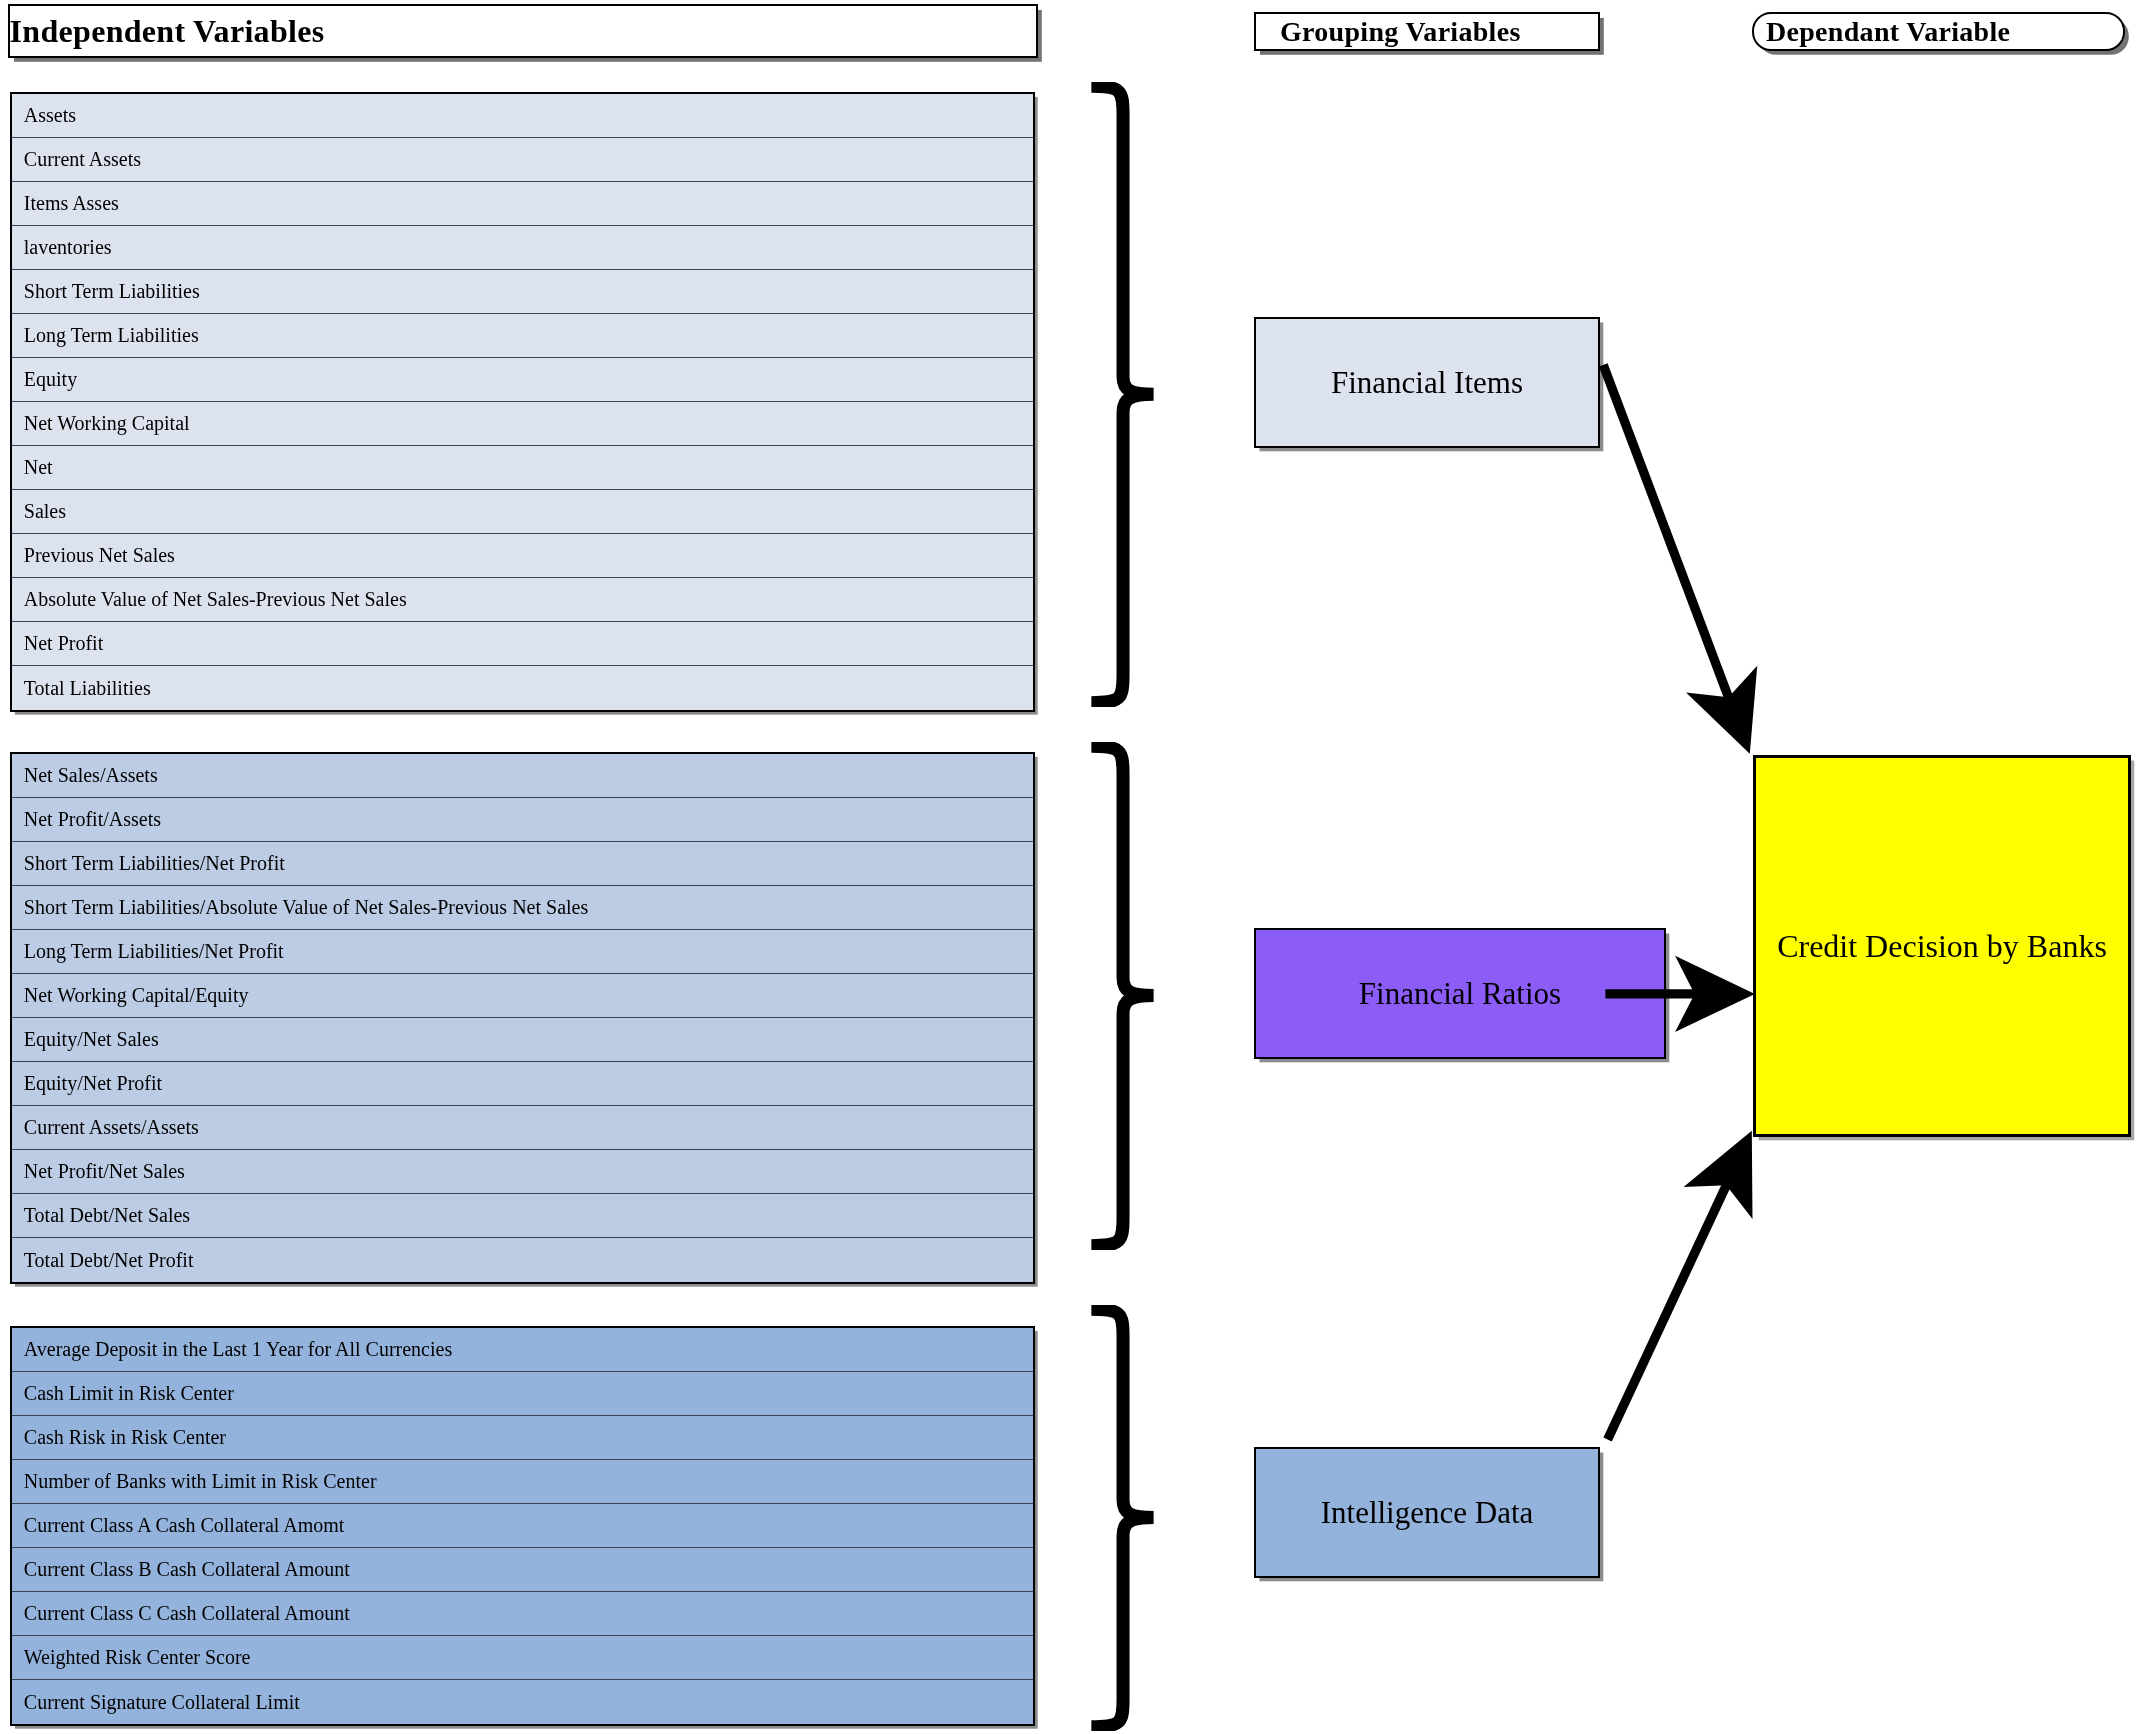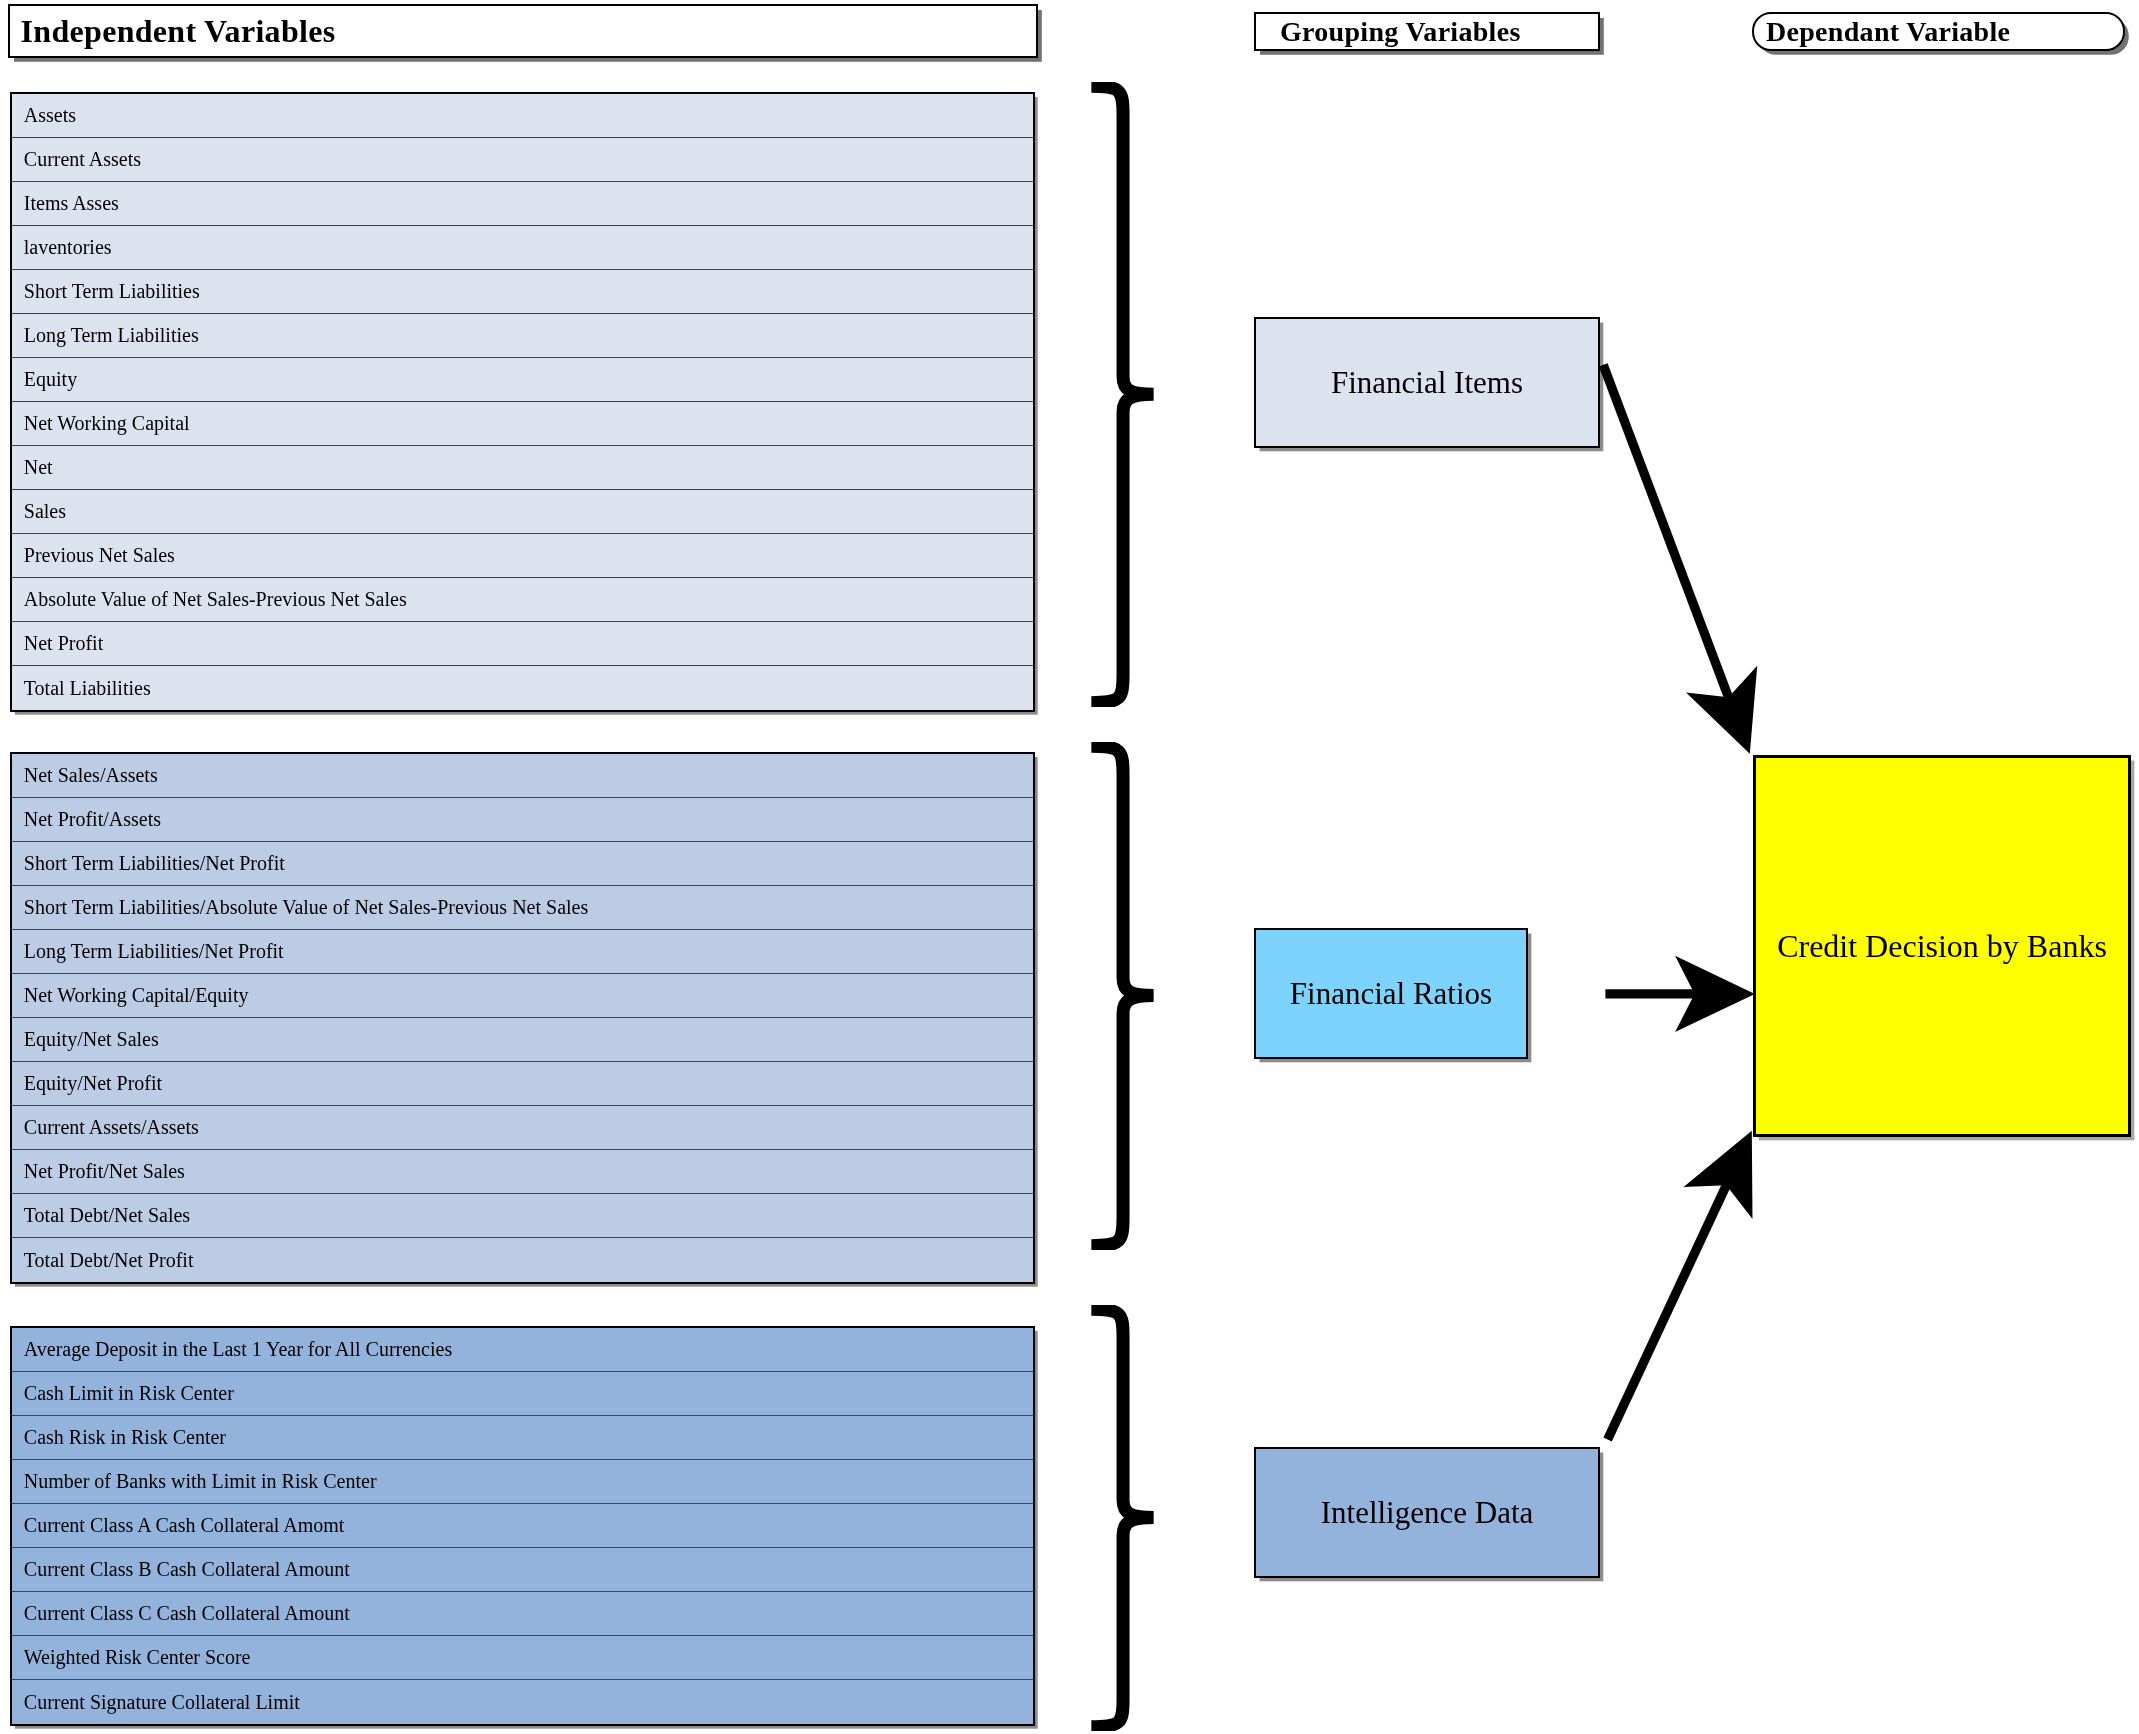--- a/index.html
+++ b/index.html
@@ -27,21 +27,21 @@
     box-sizing: border-box;
   }
   .col-header span {
     font-weight: bold;
     color: #000000;
     letter-spacing: 0.3px;
     white-space: nowrap;
   }
 
   #hdr-independent { left: 7.6px;   top: 4.4px;  width: 1030px; height: 54px; }
-  #hdr-independent span { font-size: 32px; padding-left: 11px; }
+  #hdr-independent span { font-size: 32px; }
 
   #hdr-grouping    { left: 1254px; top: 12px; width: 346px;  height: 39px; }
   #hdr-grouping span { font-size: 28px; padding-left: 24px; }
 
   #hdr-dependant   { left: 1752px; top: 12px; width: 373px;  height: 39px; border-radius: 19px; }
   #hdr-dependant span { font-size: 28px; padding-left: 12px; }
 
   
   .var-table {
     position: absolute;
@@ -85,21 +85,21 @@
     border: 2.7px solid #000000;
     box-sizing: border-box;
     display: flex;
     align-items: center;
     justify-content: center;
     box-shadow: 4.4px 4.4px 0 -1.1px rgba(0,0,0,0.45);
     font-size: 31px;
     color: #000000;
   }
   #box-financial-items    { left: 1254px; top: 317px;  width: 346px; height: 131px; background: #dce3ef; }
-  #box-financial-ratios   { left: 1254px; top: 928px; width: 274px; height: 131px; background: #7dd3fc; }
+  #box-financial-ratios   { left: 1254px; top: 928px; width: 412px; height: 131px; background: #8b5cf6; }
   #box-intelligence-data  { left: 1254px; top: 1447px; width: 346px; height: 131px; background: #94b3dc; }
 
   
   #box-credit-decision {
     position: absolute;
     left: 1753px;
     top: 755px;
     width: 378px;
     height: 382px;
     background: #ffff00;

